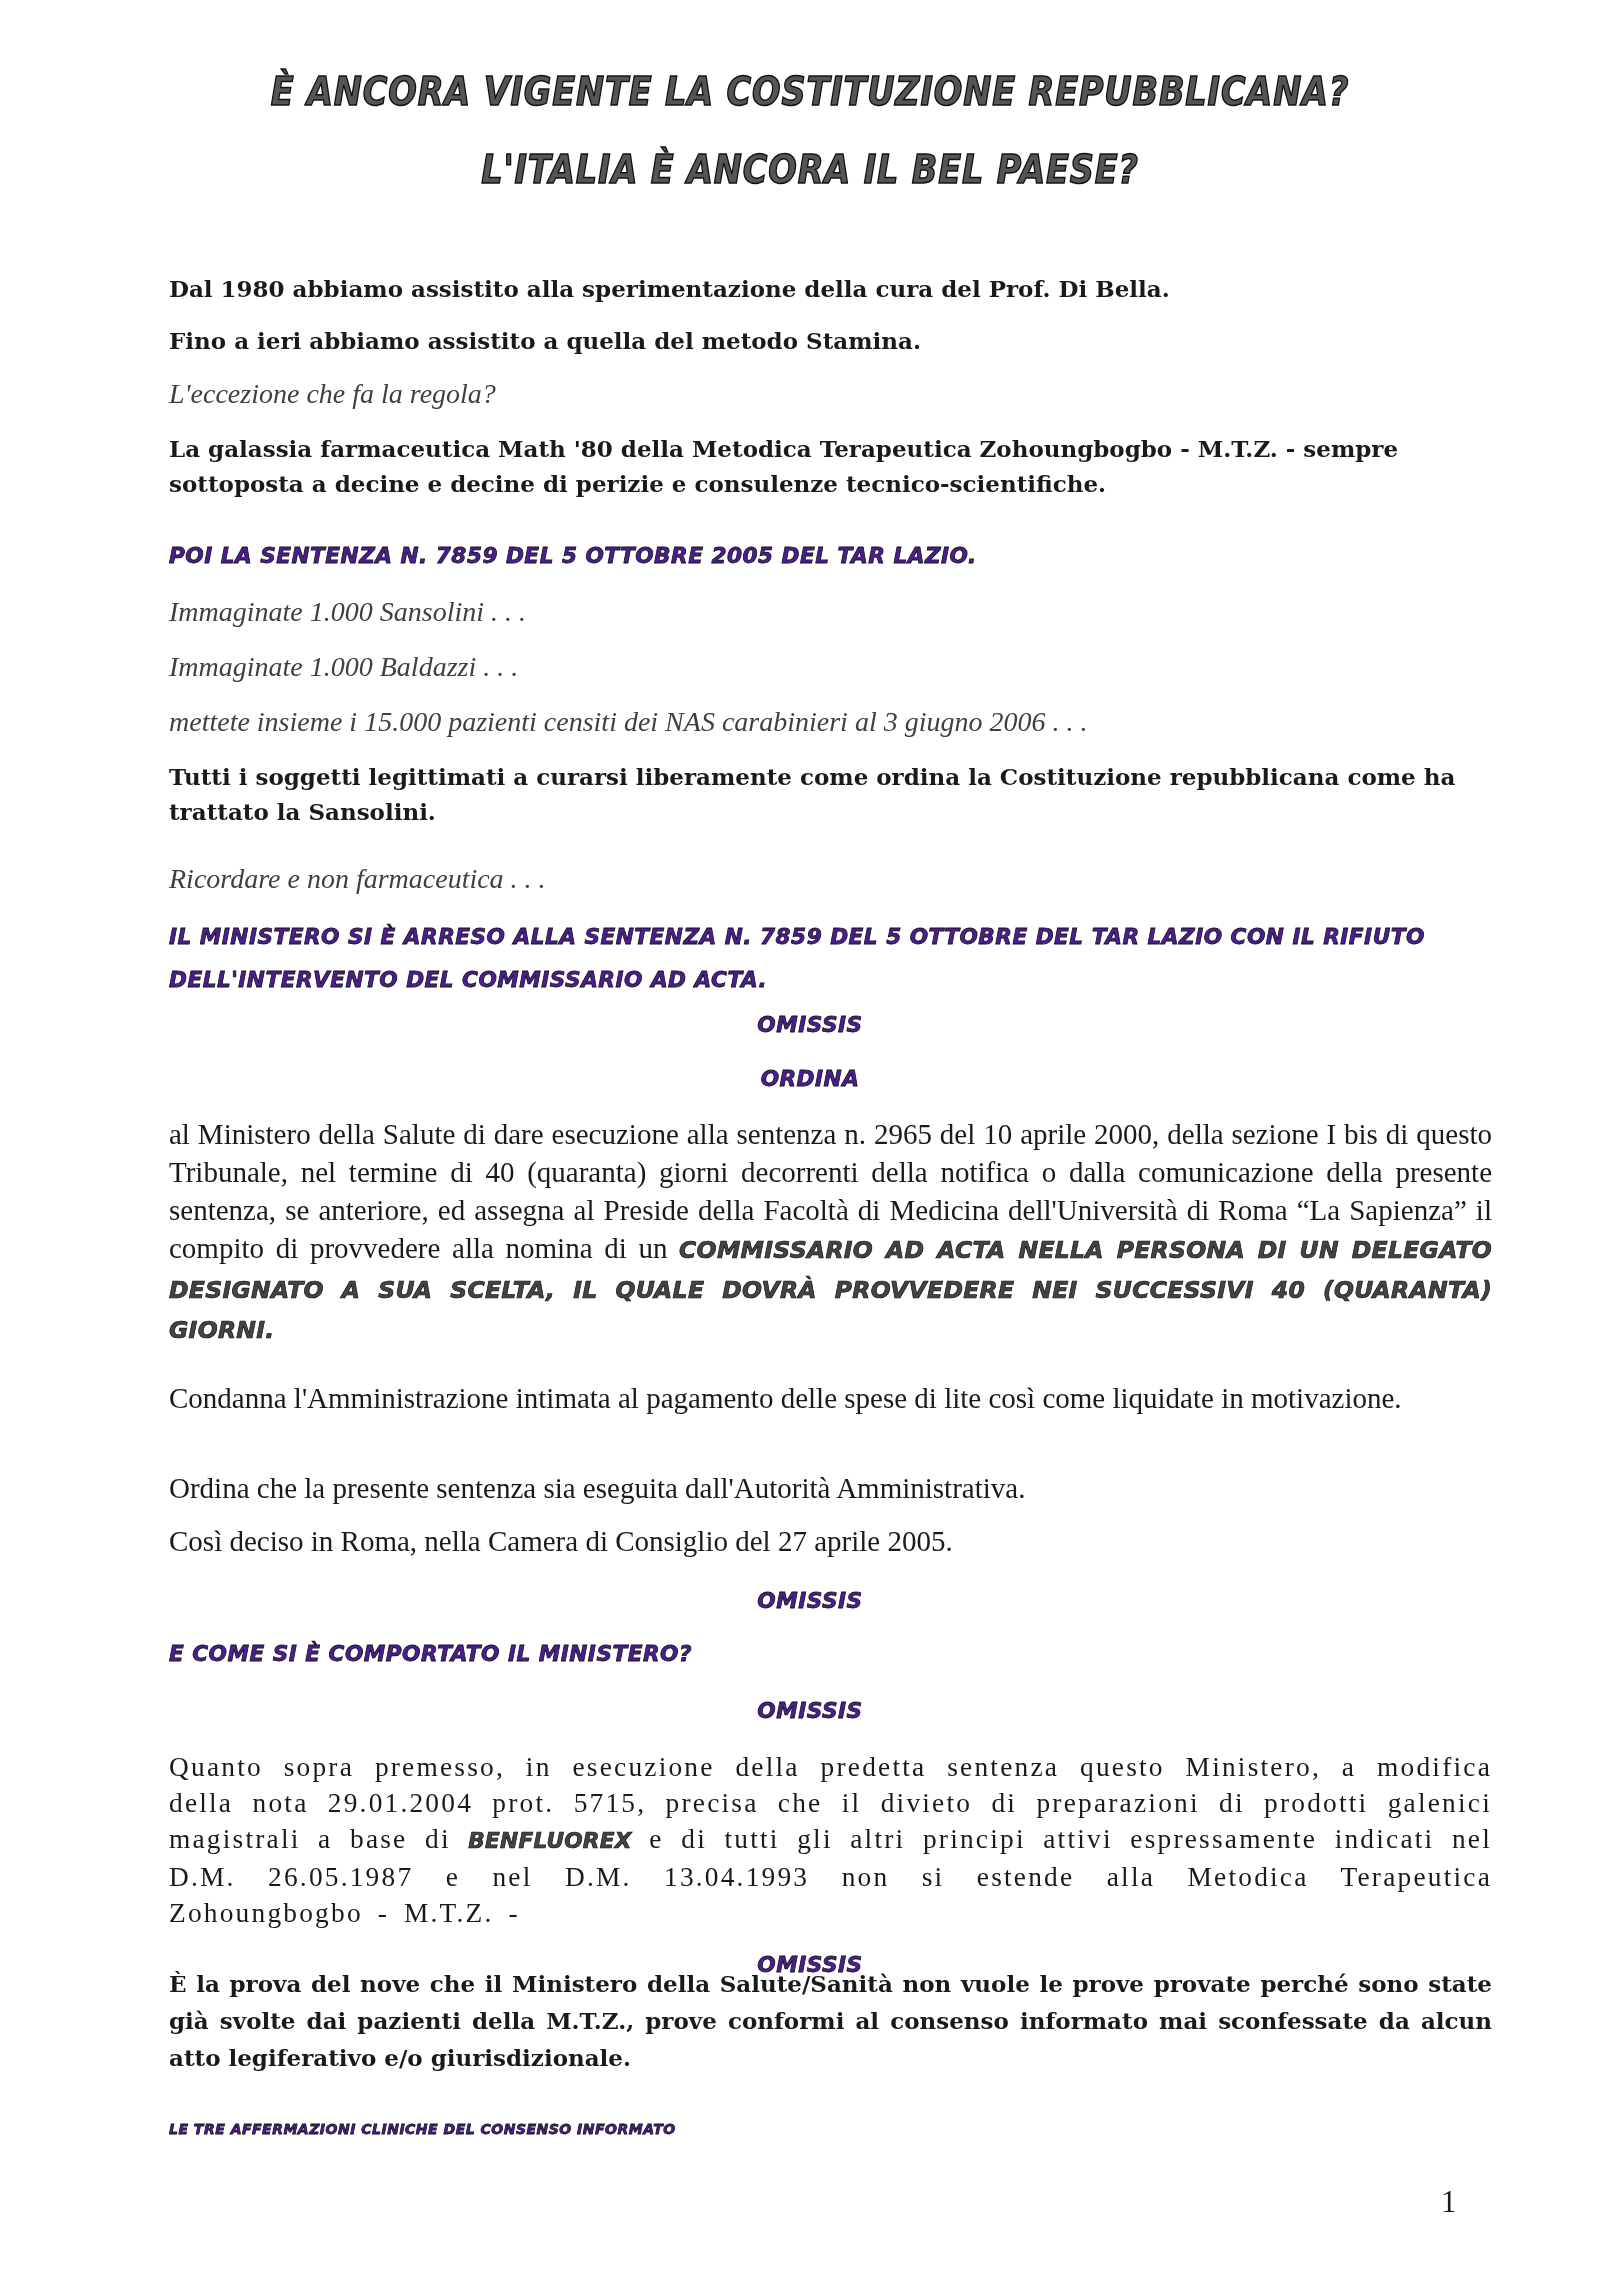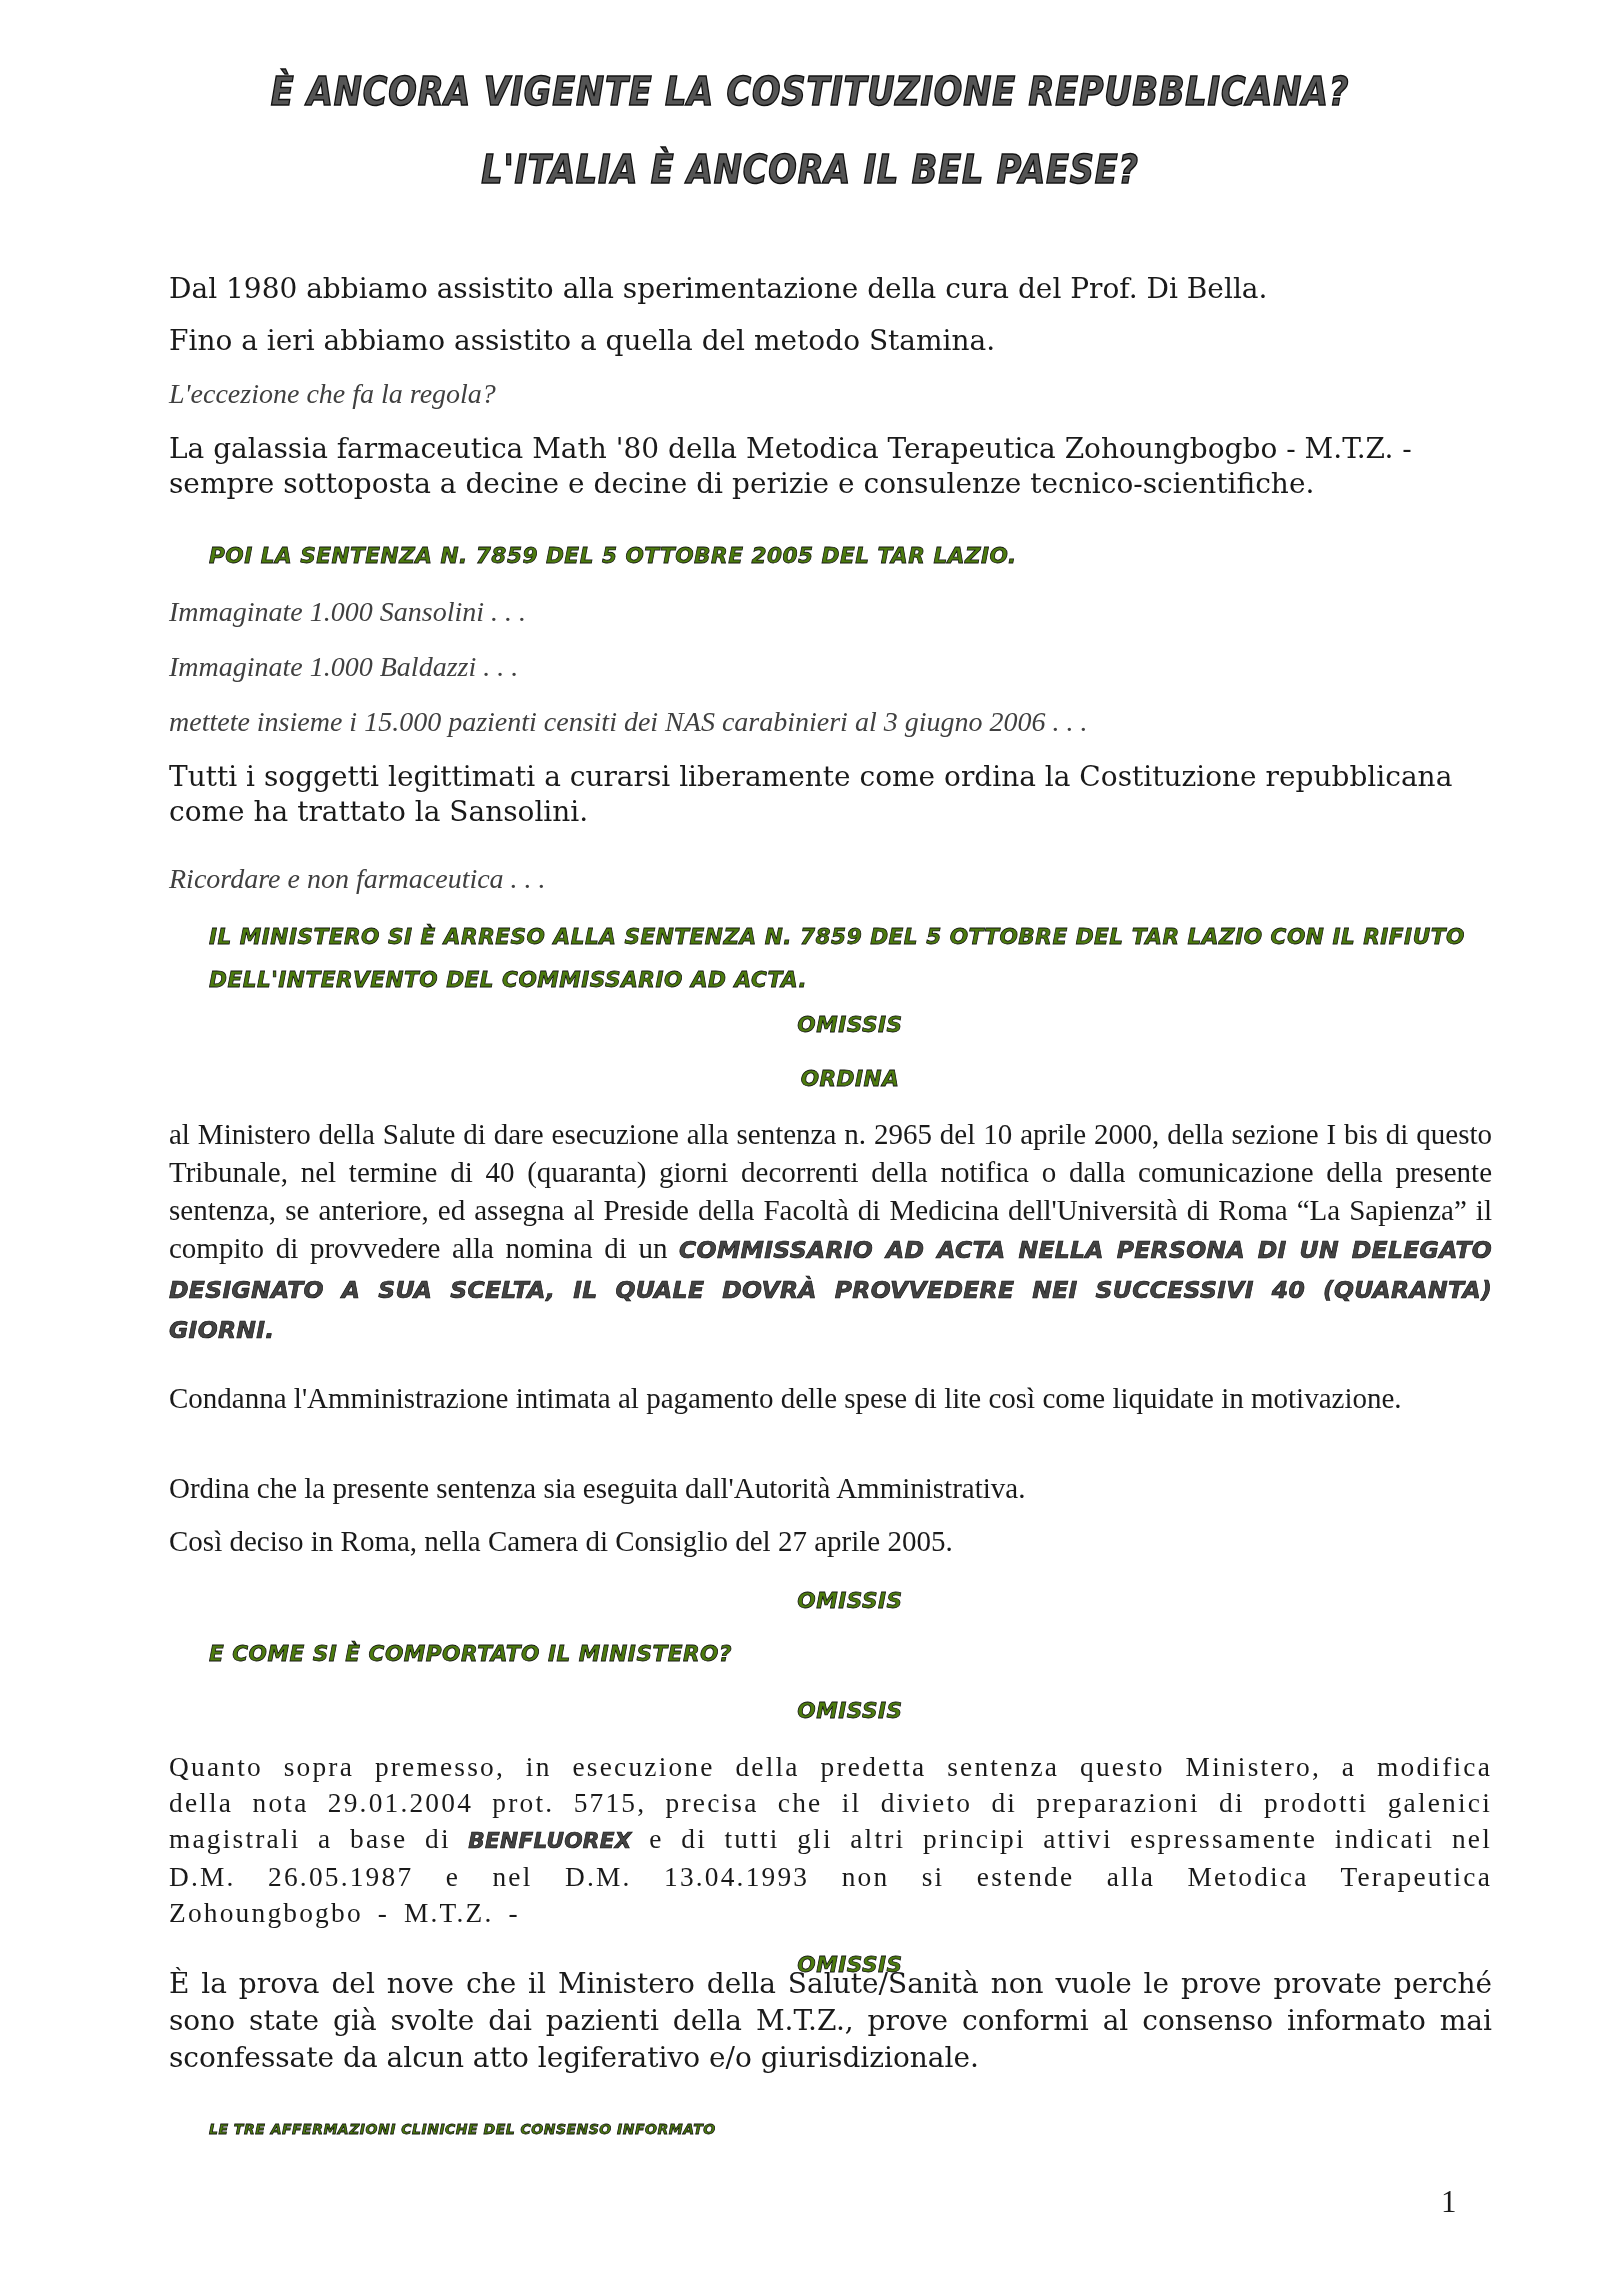--- a/index.html
+++ b/index.html
@@ -11,25 +11,25 @@
       font-family: "DejaVu Sans", sans-serif; font-weight: bold; font-style: italic;
       font-size: 39px; letter-spacing: 1px; color: #555555;
       -webkit-text-stroke: 1.5px #111111;
       transform: scaleX(0.86);
     }
     .t1 { top: 69px; }
     .t2 { top: 147px; }
 
     .blk { position: absolute; left: 169px; width: 1323px; }
     .serif { font-family: "Liberation Serif", serif; font-size: 29px; line-height: 37px; }
-    .book { font-family: "DejaVu Serif", serif; font-size: 28px; line-height: 35px; transform-origin: left top; }
+    .book { font-family: "DejaVu Serif", serif; font-size: 23px; line-height: 35px; transform-origin: left top; font-weight: bold; }
     .ital { font-family: "Liberation Serif", serif; font-style: italic; font-size: 28px; line-height: 35px; color: #404040; }
     .comic {
       font-family: "DejaVu Sans", sans-serif; font-weight: bold; font-style: italic;
-      color: #4d7c0f; -webkit-text-stroke: 0.8px #111; letter-spacing: 0.5px; margin-left: 40px;
+      color: #4c1d95; -webkit-text-stroke: 0.8px #111; letter-spacing: 0.5px;
     }
     .comic-s { font-size: 21.6px; line-height: 29px; }
     .center { text-align: center; left: 0; width: 1620px; }
     .justify { text-align: justify; text-align-last: left; }
     .mono-sp { font-family: "Liberation Serif", serif; font-size: 27.4px; line-height: 36px; letter-spacing: 2.2px; word-spacing: 5.9px; }
     .pagenum { position: absolute; left: 1441px; top: 2184px; font-family: "Liberation Serif", serif; font-size: 31px; }
     .inline-comic {
       font-family: "DejaVu Sans", sans-serif; font-weight: bold; font-style: italic;
       color: #444; -webkit-text-stroke: 0.7px #111; font-size: 23.5px; letter-spacing: 0.3px;
     }

